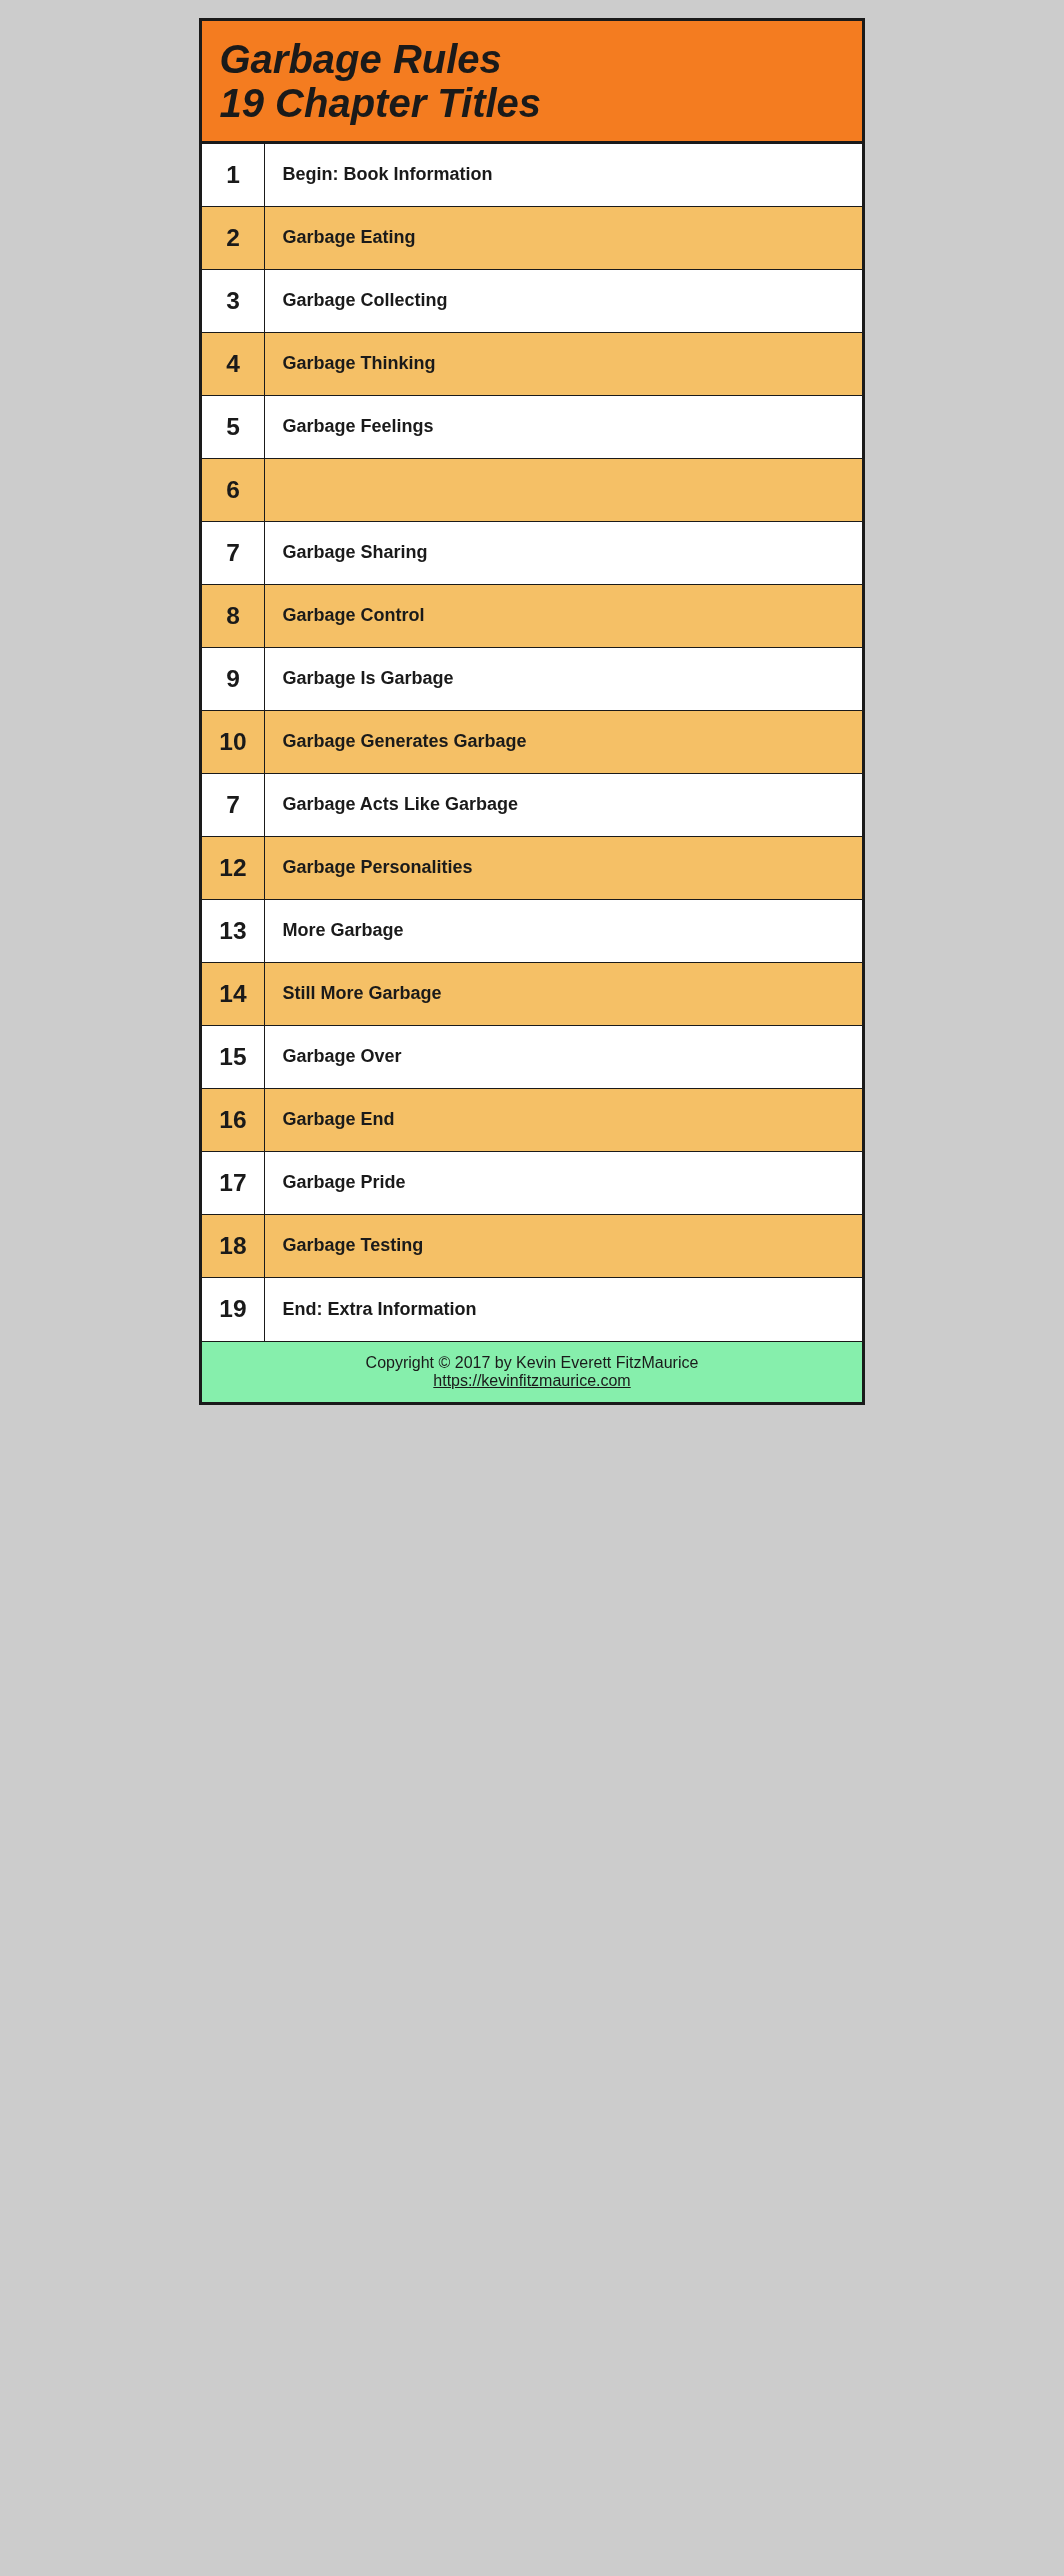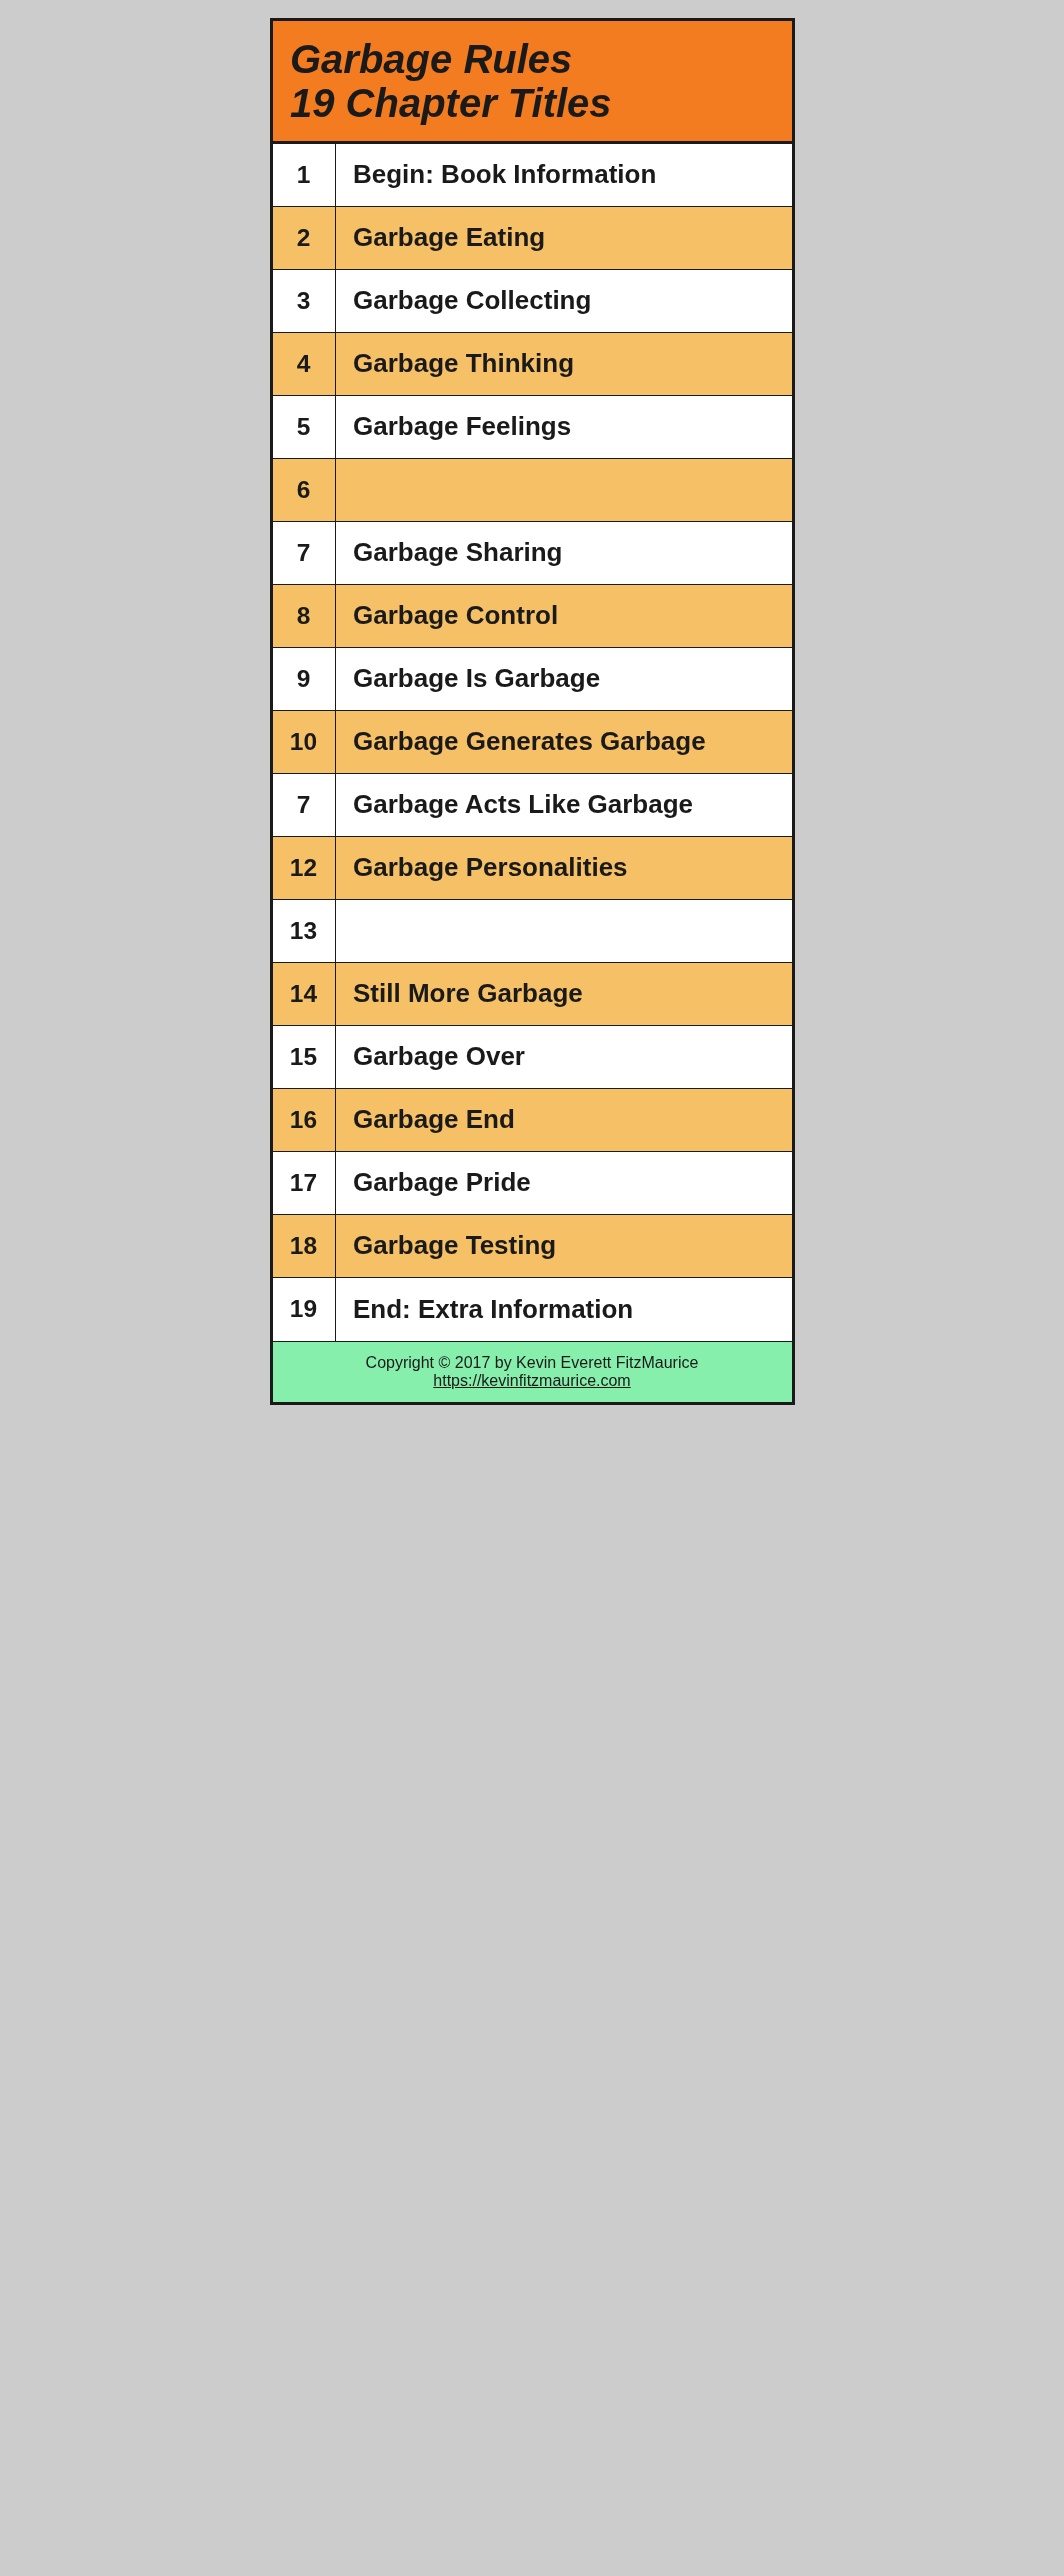--- a/index.html
+++ b/index.html
@@ -11,21 +11,21 @@
     body {
       background: #ccc;
       display: flex;
       justify-content: center;
       align-items: flex-start;
       padding: 17.5px;
       font-family: Arial, sans-serif;
     }
 
     .container {
-      width: 525px;
+      width: 666px;
       border: 3.5px solid #1a1a1a;
       background: #fff;
     }
 
     .header {
       background: #f47c20;
       padding: 16px 17.5px;
       border-bottom: 3.5px solid #1a1a1a;
     }
 
@@ -61,21 +61,21 @@
       color: #1a1a1a;
       border-right: 1.8px solid #1a1a1a;
       padding: 8.8px;
     }
 
     .chapter-title {
       flex: 1;
       display: flex;
       align-items: center;
       padding: 10.5px 17.5px;
-      font-size: 26px;
+      font-size: 18px;
       font-weight: bold;
       font-family: Arial, sans-serif;
       color: #1a1a1a;
     }
 
     .row-odd {
       background: #fff;
     }
 
     .row-even {
@@ -150,20 +150,21 @@
       <div class="chapter-row row-odd">
         <div class="chapter-num">7</div>
         <div class="chapter-title">Garbage Acts Like Garbage</div>
       </div>
       <div class="chapter-row row-even">
         <div class="chapter-num">12</div>
         <div class="chapter-title">Garbage Personalities</div>
       </div>
       <div class="chapter-row row-odd">
         <div class="chapter-num">13</div>
+        <div class="chapter-title">More Garbage</div>
       </div>
       <div class="chapter-row row-even">
         <div class="chapter-num">14</div>
         <div class="chapter-title">Still More Garbage</div>
       </div>
       <div class="chapter-row row-odd">
         <div class="chapter-num">15</div>
         <div class="chapter-title">Garbage Over</div>
       </div>
       <div class="chapter-row row-even">

